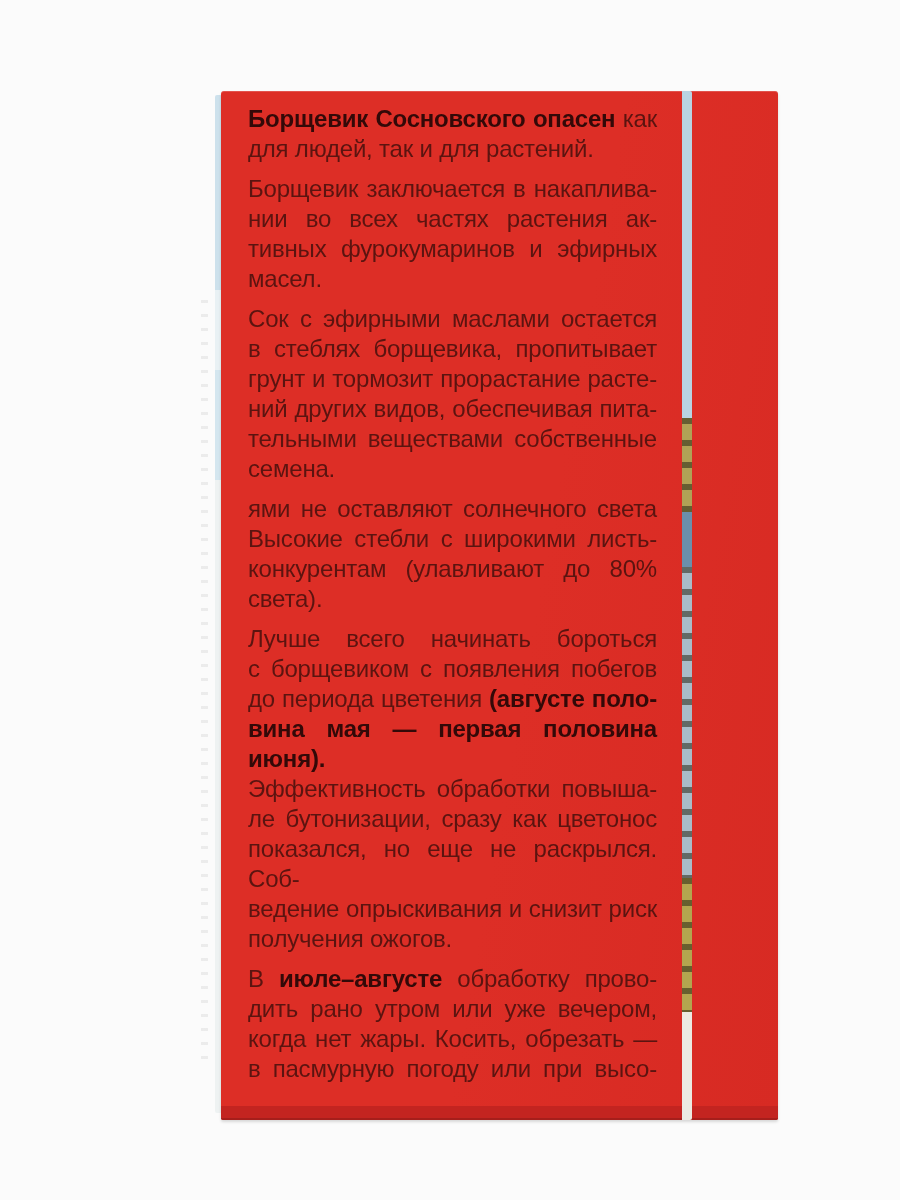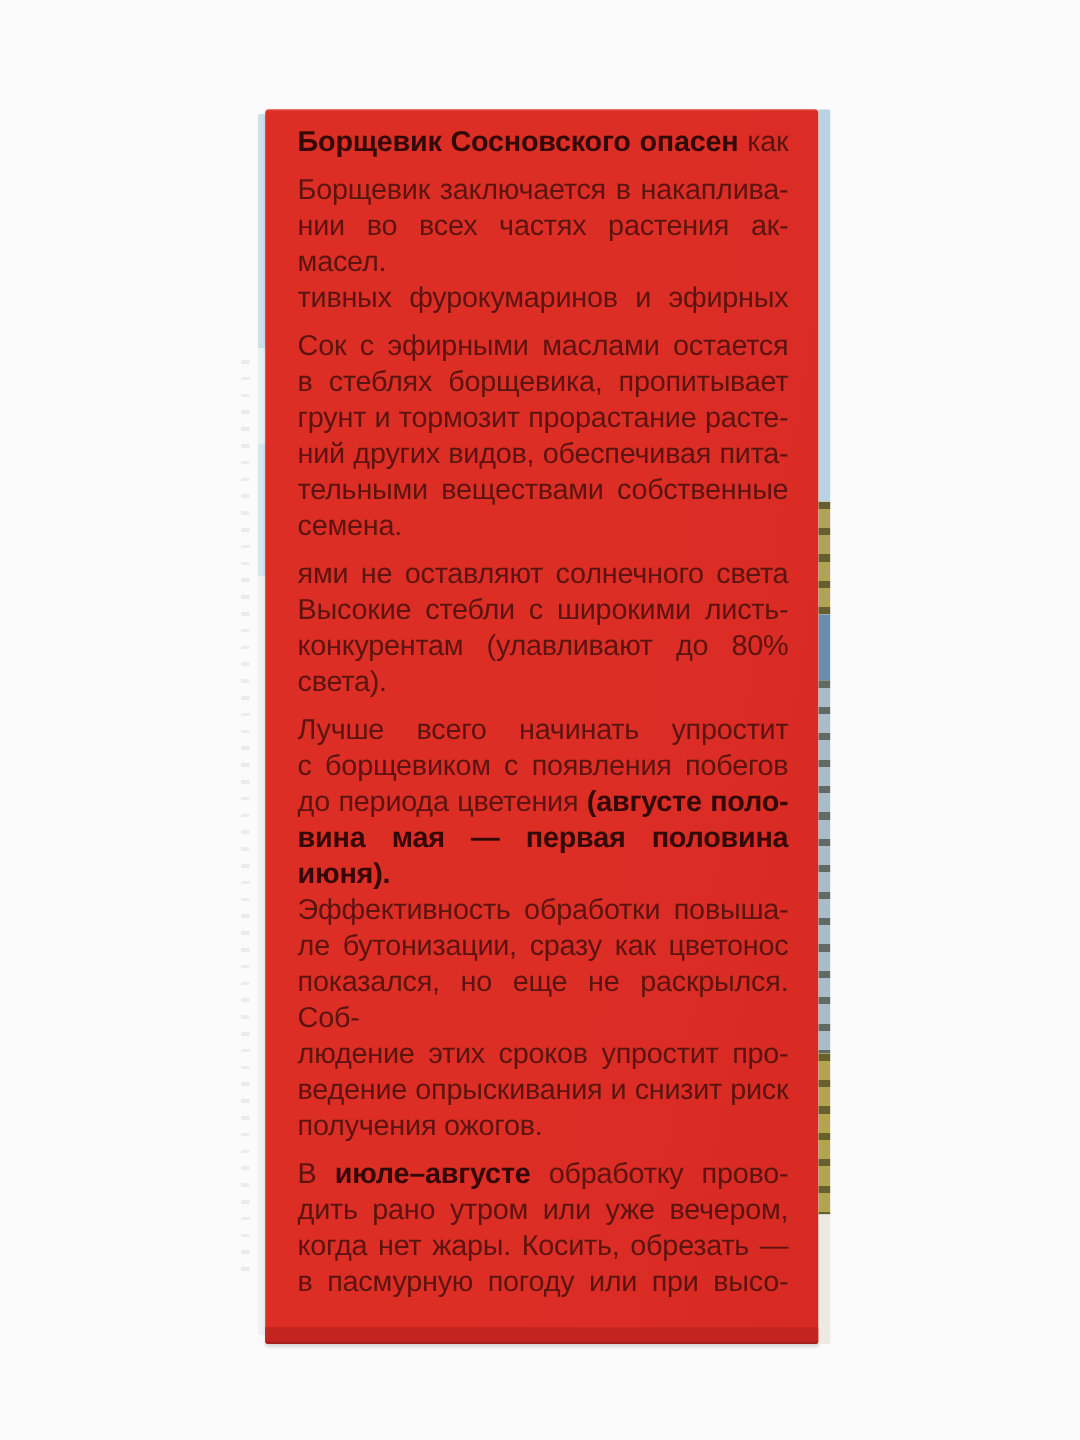--- a/index.html
+++ b/index.html
@@ -23,21 +23,21 @@
     position:absolute;left:201px;top:300px;width:7px;height:760px;
     background:repeating-linear-gradient(
       to bottom,
       rgba(150,150,150,0.28) 0 3px,
       rgba(255,255,255,0) 3px 14px);
     opacity:.55;
   }
 
   
   .panel{
-    position:absolute;left:221px;top:91px;width:461px;height:1029px;
+    position:absolute;left:221px;top:91px;width:557px;height:1029px;
     background:linear-gradient(100deg,#e1352b 0%,#dd2e26 45%,#d72a23 100%);
     border-radius:3px 3px 2px 2px;
     box-shadow:0 2px 3px rgba(0,0,0,.14), inset 0 1px 0 rgba(255,255,255,.18);
   }
   .panel .fold{
     position:absolute;left:0;right:0;bottom:0;height:12px;
     background:#c32420;border-bottom:2px solid #a51e1b;
     border-radius:0 0 2px 2px;
   }
 
@@ -81,50 +81,50 @@
       <div class="seg" style="height: 195px; background: rgb(205, 225, 236);"></div>
       <div class="seg" style="height: 80px; background: rgb(233, 241, 244);"></div>
       <div class="seg" style="height: 110px; background: rgb(212, 230, 239);"></div>
       <div class="seg" style="height: 633px; background: rgb(238, 242, 242);"></div>
     </div>
 
   <div class="panel" style="background: linear-gradient(100deg, rgb(221, 46, 38) 0%, rgb(221, 46, 38) 55%, rgb(215, 42, 35) 100%);">
     <div class="label-text">
         <div class="para">
           <div class="line"><span class="seg bold">Борщевик Сосновского опасен</span><span class="seg"> как</span></div>
+          <div class="line last"><span class="seg">для людей, так и для растений.</span></div>
         </div>
         <div class="para">
           <div class="line"><span class="seg">Борщевик заключается в накаплива-</span></div>
           <div class="line"><span class="seg">нии во всех частях растения ак-</span></div>
+          <div class="line"><span class="seg">тивных фурокумаринов и эфирных</span></div>
           <div class="line last"><span class="seg">масел.</span></div>
-          <div class="line"><span class="seg">тивных фурокумаринов и эфирных</span></div>
         </div>
         <div class="para">
           <div class="line"><span class="seg">Сок с эфирными маслами остается</span></div>
           <div class="line"><span class="seg">в стеблях борщевика, пропитывает</span></div>
           <div class="line"><span class="seg">грунт и тормозит прорастание расте-</span></div>
           <div class="line"><span class="seg">ний других видов, обеспечивая пита-</span></div>
           <div class="line"><span class="seg">тельными веществами собственные</span></div>
           <div class="line last"><span class="seg">семена.</span></div>
         </div>
         <div class="para">
           <div class="line"><span class="seg">ями не оставляют солнечного света</span></div>
           <div class="line"><span class="seg">Высокие стебли с широкими листь-</span></div>
           <div class="line"><span class="seg">конкурентам (улавливают до 80%</span></div>
           <div class="line last"><span class="seg">света).</span></div>
         </div>
         <div class="para">
-          <div class="line"><span class="seg">Лучше всего начинать упростит</span></div>
+          <div class="line"><span class="seg">Лучше всего начинать бороться</span></div>
           <div class="line"><span class="seg">с борщевиком с появления побегов</span></div>
           <div class="line"><span class="seg">до периода цветения </span><span class="seg bold">(августе поло-</span></div>
           <div class="line"><span class="seg bold">вина мая — первая половина июня).</span></div>
           <div class="line"><span class="seg">Эффективность обработки повыша-</span></div>
           <div class="line"><span class="seg">ле бутонизации, сразу как цветонос</span></div>
           <div class="line"><span class="seg">показался, но еще не раскрылся. Соб-</span></div>
-          <div class="line"><span class="seg">людение этих сроков упростит про-</span></div>
           <div class="line"><span class="seg">ведение опрыскивания и снизит риск</span></div>
           <div class="line last"><span class="seg">получения ожогов.</span></div>
         </div>
         <div class="para">
           <div class="line"><span class="seg">В </span><span class="seg bold">июле–августе</span><span class="seg"> обработку прово-</span></div>
           <div class="line"><span class="seg">дить рано утром или уже вечером,</span></div>
           <div class="line"><span class="seg">когда нет жары. Косить, обрезать —</span></div>
           <div class="line"><span class="seg">в пасмурную погоду или при высо-</span></div>
         </div>
       </div>

